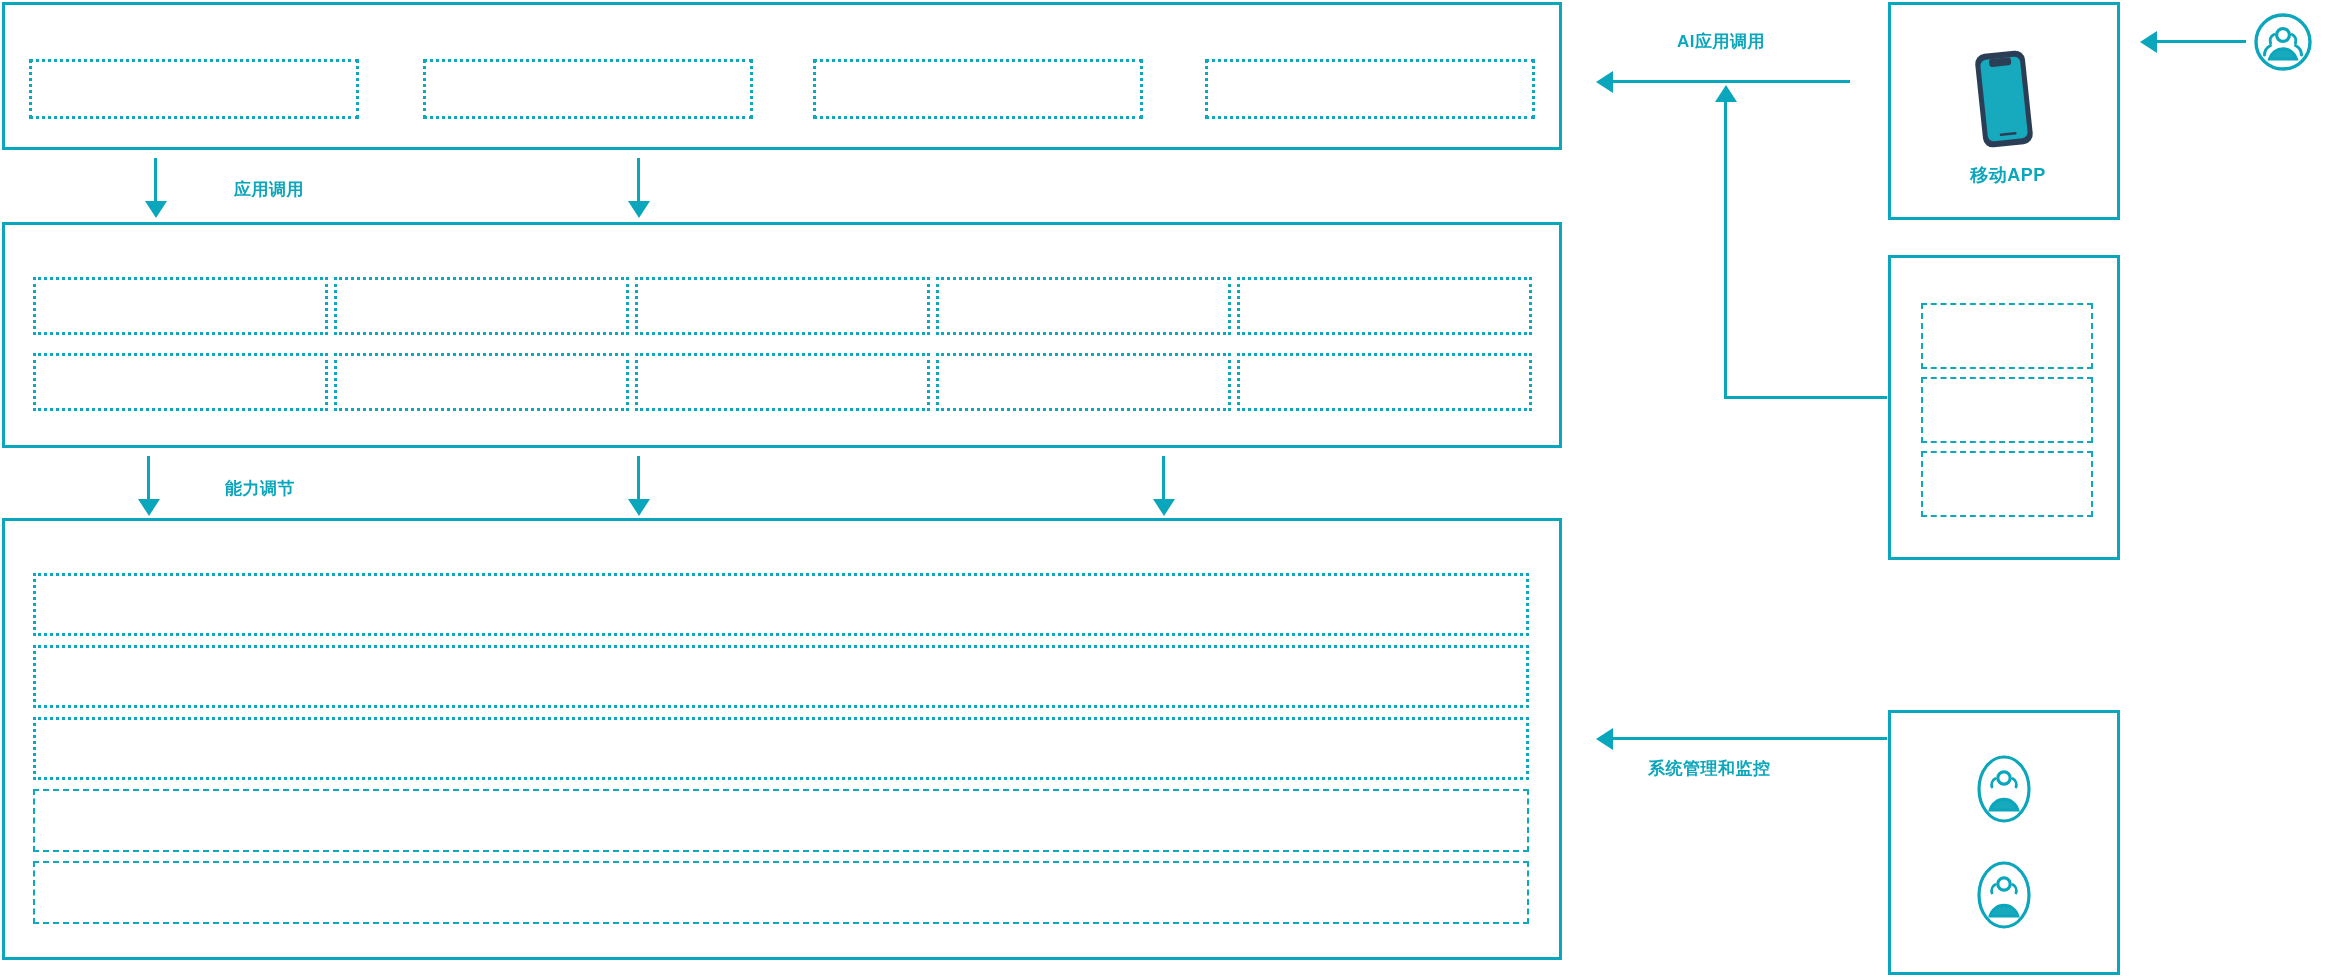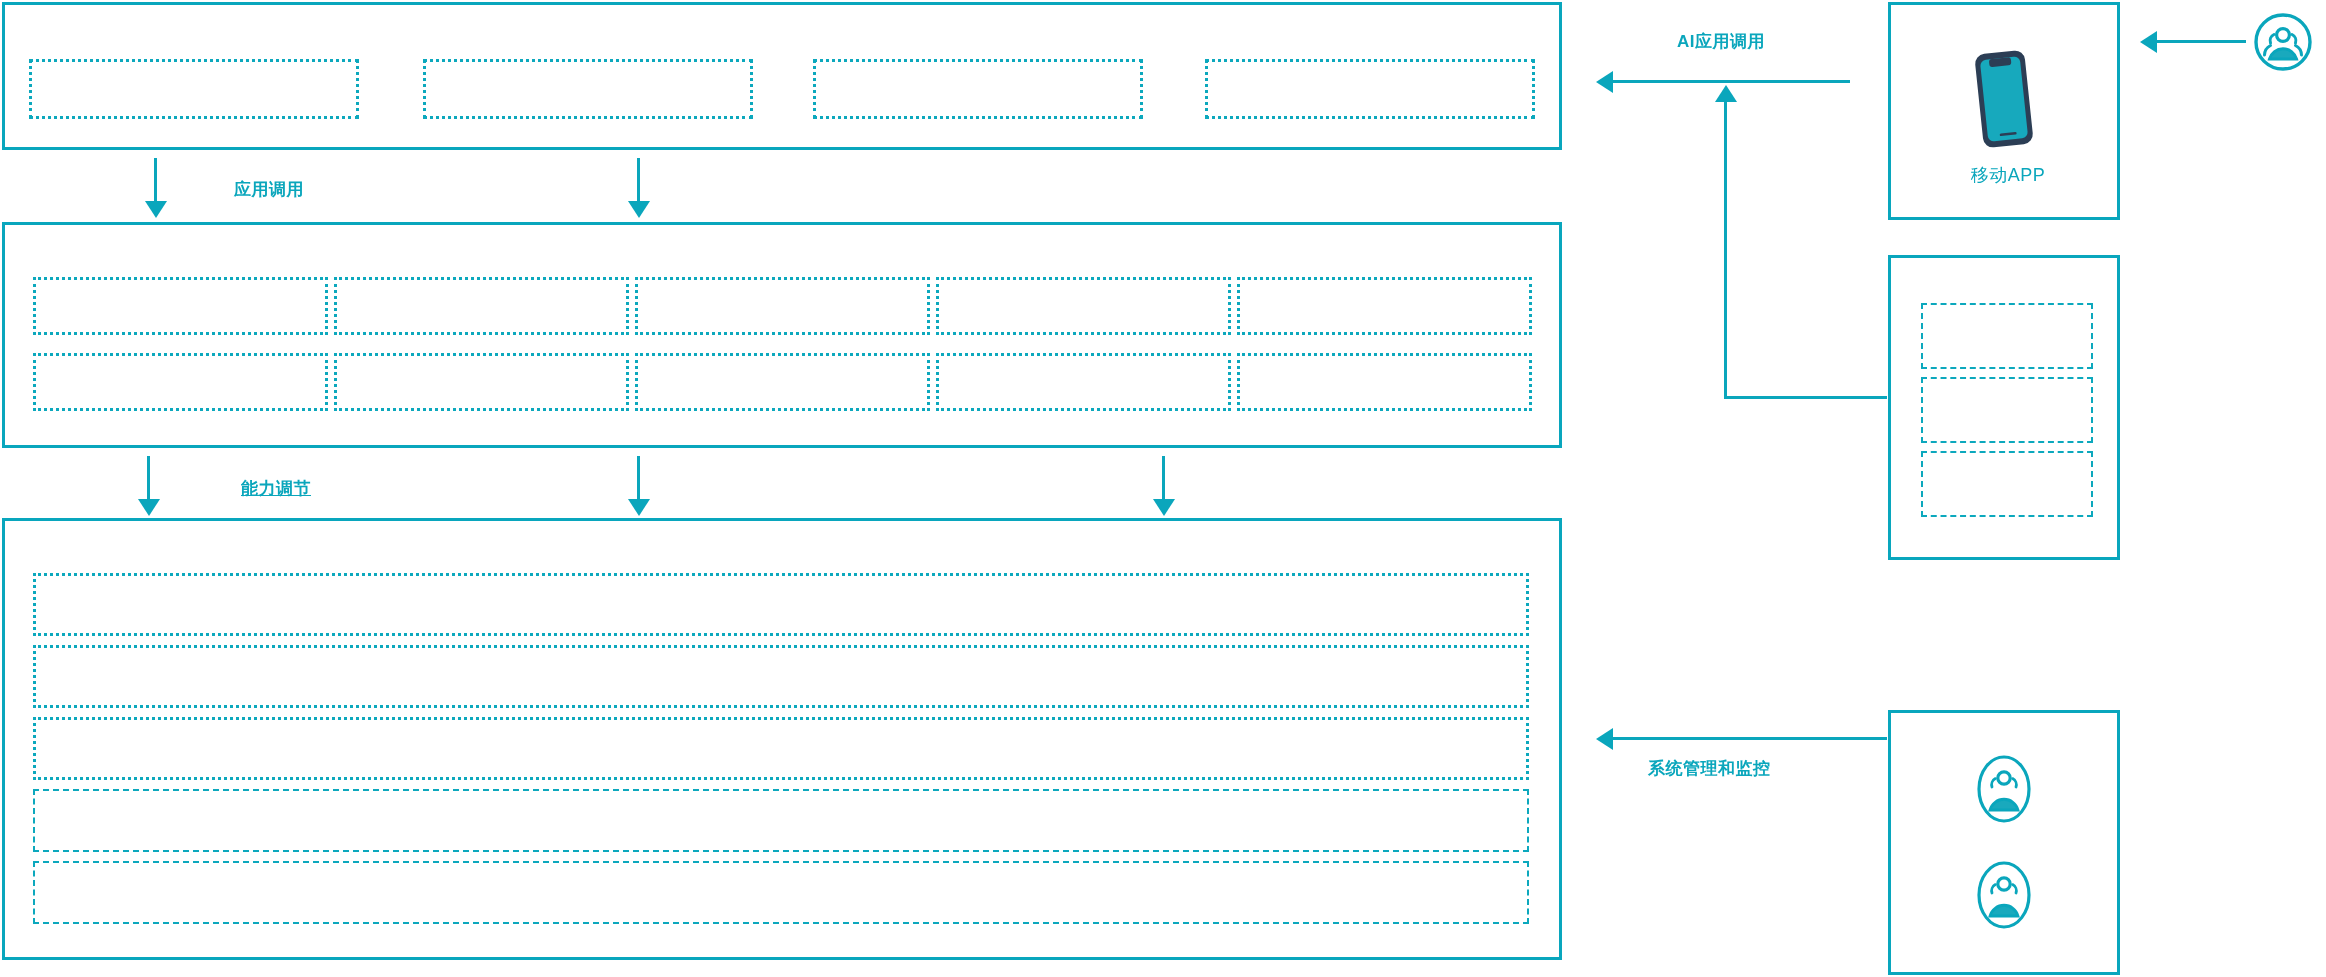--- a/index.html
+++ b/index.html
@@ -24,21 +24,21 @@
   .ah-down{border-left:11px solid transparent;border-right:11px solid transparent;
            border-top:17px solid #0aa6bc;}
   .ah-up{border-left:11px solid transparent;border-right:11px solid transparent;
          border-bottom:17px solid #0aa6bc;}
   .ah-left{border-top:11px solid transparent;border-bottom:11px solid transparent;
            border-right:17px solid #0aa6bc;}
 
   
   .actor-box{position:absolute;border:3px solid #09a6bd;background:#fff;box-sizing:border-box;}
   .actor-label{position:absolute;left:8px;right:0;text-align:center;color:#0aa6bc;
-               font-size:18px;font-weight:normal;letter-spacing:.5px;}
+               font-size:18px;font-weight:bold;letter-spacing:.5px;}
 
   .icon-wrap{position:absolute;}
   svg{display:block;}
 </style>
 </head>
 <body>
 
 <div id="stage">
 
   <div class="panel" style="left:2px;top:2px;width:1560px;height:148px;">
@@ -104,21 +104,21 @@
 
   <div class="arrow-line" style="left:147px;top:456px;width:3px;height:45px;"></div>
   <div class="arrow-head ah-down" style="left:138px;top:499px;"></div>
 
   <div class="arrow-line" style="left:637px;top:456px;width:3px;height:45px;"></div>
   <div class="arrow-head ah-down" style="left:628px;top:499px;"></div>
 
   <div class="arrow-line" style="left:1162px;top:456px;width:3px;height:45px;"></div>
   <div class="arrow-head ah-down" style="left:1153px;top:499px;"></div>
 
-  <div class="flow-label" style="left:241px;top:480px;text-decoration:underline;">能力调节</div>
+  <div class="flow-label" style="left:225px;top:480px;">能力调节</div>
 
   <div class="panel" style="left:2px;top:518px;width:1560px;height:442px;">
   </div>
 
   <div class="cell" style="left:33px;top:573px;width:1496px;height:63px;">
     <span></span>
   </div>
   <div class="cell" style="left:33px;top:645px;width:1496px;height:63px;">
     <span></span>
   </div>

